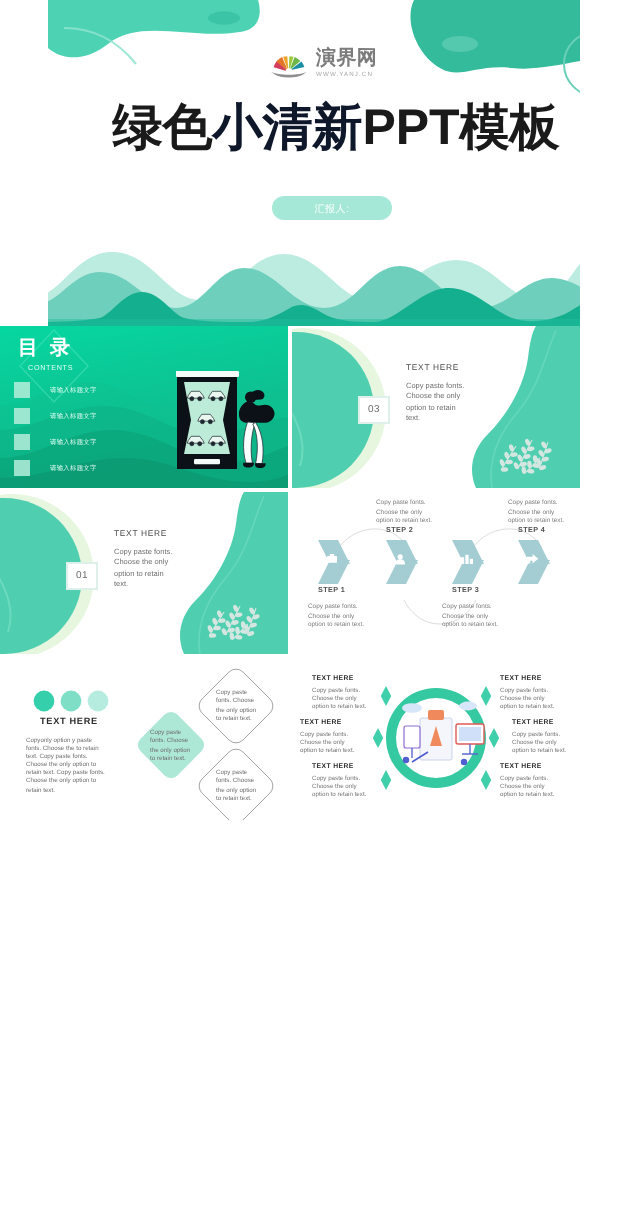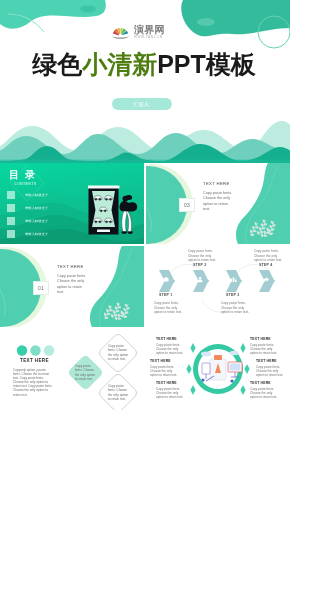--- a/index.html
+++ b/index.html
@@ -1,31 +1,31 @@
 <!DOCTYPE html>
 <html><head>
 <meta charset="utf-8">
 <title>PPT</title>
 <style>
   html,body{margin:0;padding:0;}
   body{width:290px;height:614px;background:#fff;overflow:hidden;
        font-family:"Liberation Sans",sans-serif;-webkit-font-smoothing:antialiased;}
   .page{position:relative;width:290px;}
-  .slide{position:relative;overflow:hidden;background:#fff;}
+  .slide{position:relative;overflow:hidden;background:#fff;margin-left:24px;}
   .cover{width:290px;height:163px;}
   .grid{display:flex;flex-wrap:wrap;gap:2px;width:290px;}
   .half{width:144px;height:81px;position:relative;overflow:hidden;background:#fff;}
   svg{display:block;}
   .coverbg{position:absolute;left:0;top:0;}
   .cov-logo{position:absolute;left:110px;top:24px;display:flex;align-items:flex-start;gap:3px;}
   .cov-logo-tx{display:flex;flex-direction:column;line-height:1;}
   .lg-cn{font-size:10px;color:#7c7c7c;letter-spacing:.2px;font-weight:700;line-height:11px;}
   .lg-en{font-size:3.1px;color:#a8a8a8;letter-spacing:.55px;line-height:4px;}
   .cov-title{position:absolute;left:-2px;right:0;top:50px;text-align:center;font-size:25px;font-weight:700;letter-spacing:0px;line-height:28px;color:#1a1a1a;}
-  .cov-title .t2{color:#4d7c0f;}
+  .cov-title .t2{color:#0f172a;}
   .cov-sub{position:absolute;left:0;right:0;top:84px;text-align:center;font-size:7.9px;color:#7a7a7a;letter-spacing:.15px;}
   .cov-pill{position:absolute;left:112px;top:98px;width:60px;height:12px;border-radius:6px;background:#A6E8D7;
             display:flex;align-items:center;justify-content:center;}
   .cov-pill span{font-size:5px;color:#ffffff;letter-spacing:.3px;}
   .toc-title{position:absolute;left:9px;top:7px;font-size:10px;color:#fff;letter-spacing:1.6px;font-weight:700;line-height:10px;white-space:pre;}
   .toc-sub{position:absolute;left:14px;top:18.5px;font-size:3.6px;color:#e2fff4;letter-spacing:.35px;line-height:4px;}
   .toc-list{position:absolute;left:7px;top:25px;}
   .toc-row{display:flex;align-items:center;height:13px;}
   .toc-sq{width:8px;height:8px;background:#BFF0E0;opacity:.8;display:inline-block;}
   .toc-tx{margin-left:10px;font-size:3.2px;color:#e6fff7;letter-spacing:.15px;}

